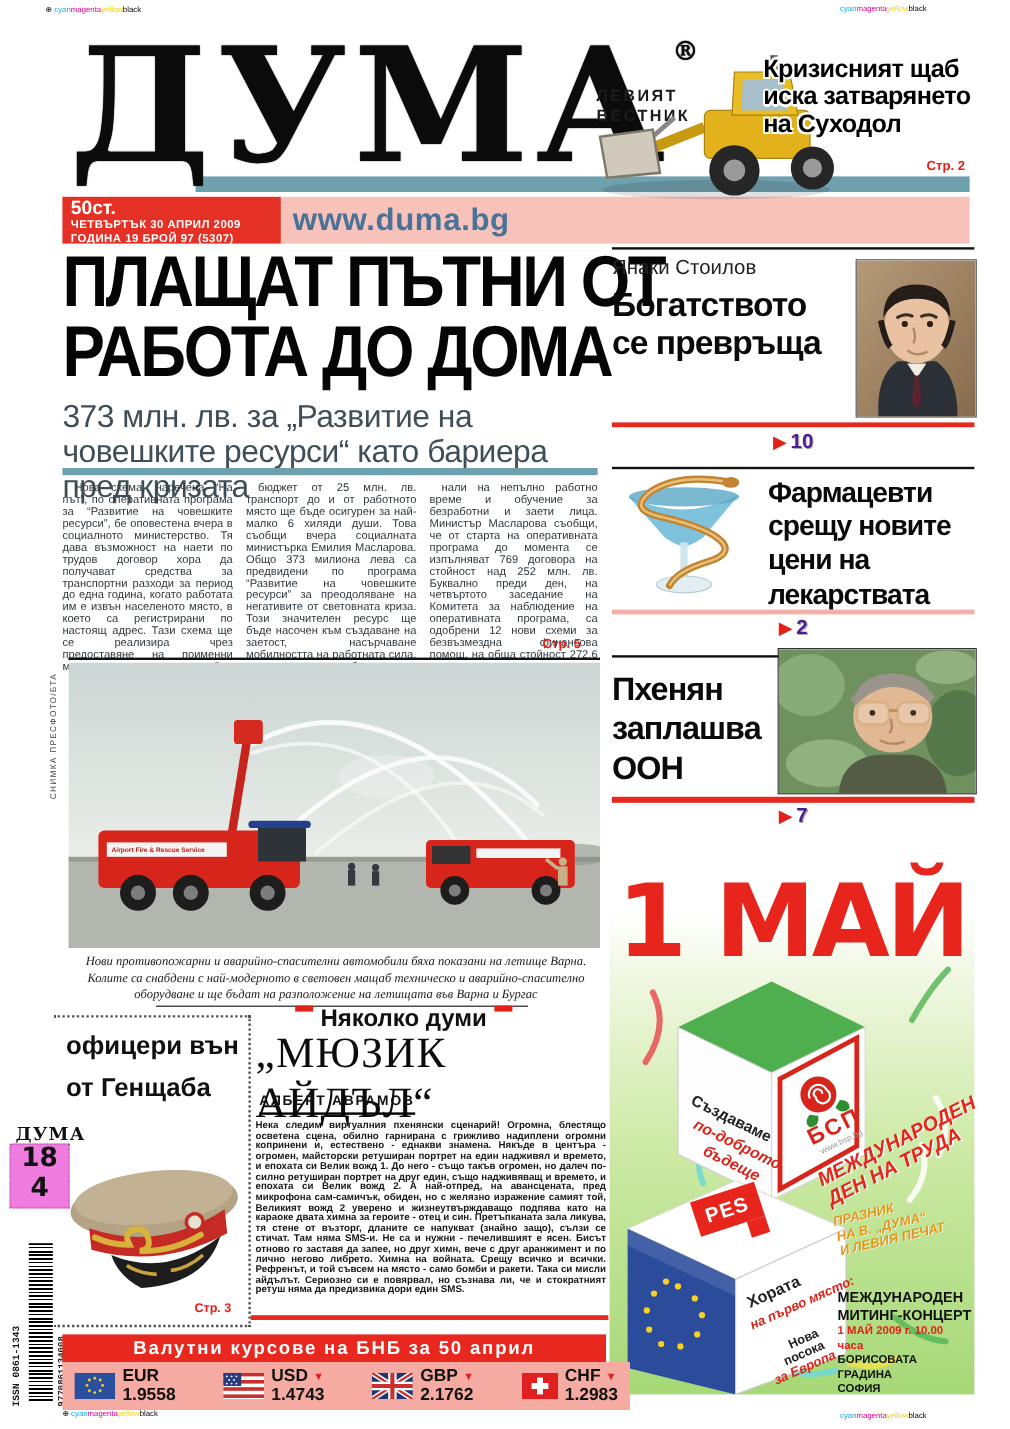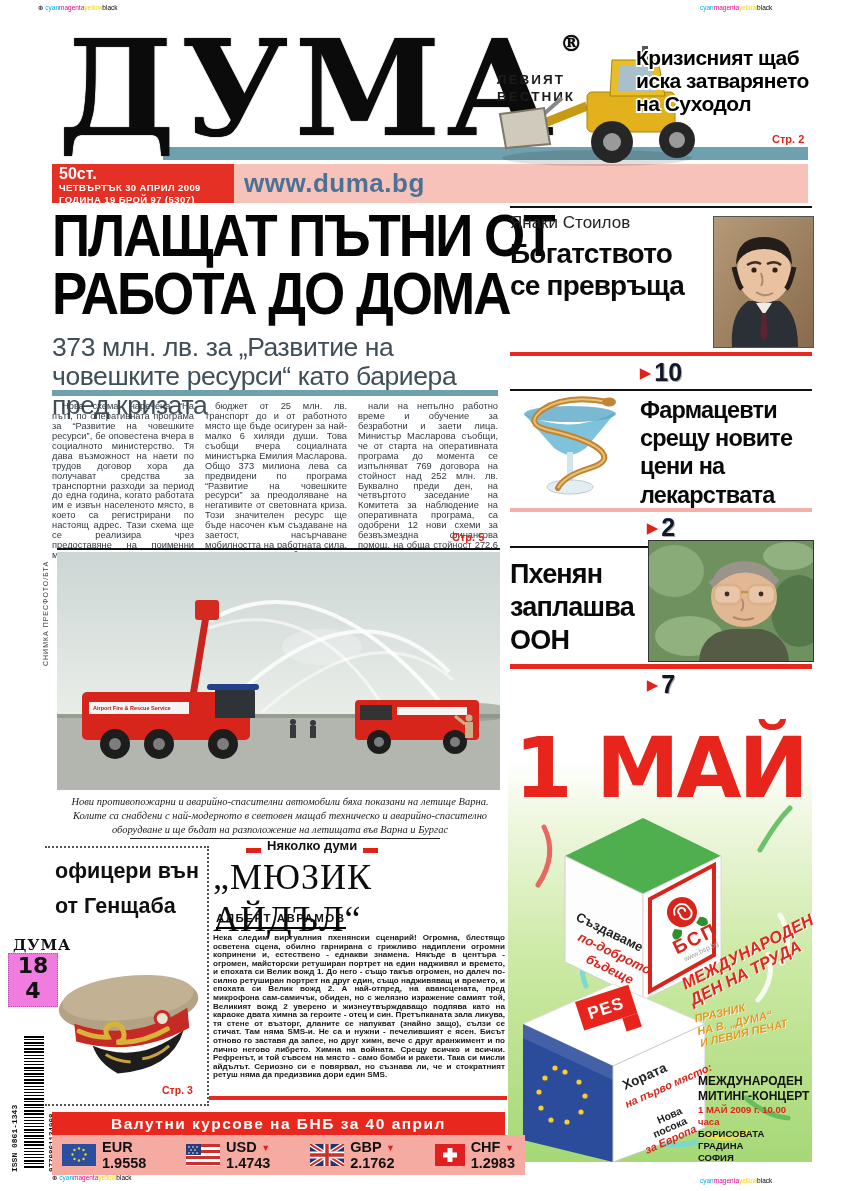--- a/index.html
+++ b/index.html
@@ -28,24 +28,24 @@
   .caption{font-family:"Liberation Serif",serif;font-style:italic;font-size:10.5px;line-height:1.32;
            text-align:center;color:#1b1b1b;}
   .vcredit{writing-mode:vertical-rl;transform:rotate(180deg);font-size:7px;letter-spacing:1px;color:#444;}
   .rail-k{font-size:17px;color:#222;}
   .railh{font-weight:800;color:#0a0a0a;letter-spacing:-.8px;}
   .rule{background:#111;}
   .redrule{background:#e8281e;}
   .pinkrule{background:#f2b0a8;}
   .marker{display:flex;align-items:center;justify-content:center;gap:3px;}
   .marker .tri{color:#e22218;font-size:15px;line-height:1;}
-  .marker .num{font-size:25px;font-weight:bold;color:#0f172a;text-shadow:1px 1px 0 #aaa;}
+  .marker .num{font-size:17px;font-weight:bold;color:#4c1d95;text-shadow:1px 1px 0 #aaa;}
   .dotbox{border-top:2px dotted #555;border-right:2px dotted #555;border-bottom:2px dotted #555;}
   .leftstory{font-size:21.5px;font-weight:bold;line-height:1.62;color:#101010;}
-  .opin-sec{display:flex;align-items:flex-end;gap:6px;font-size:13px;font-weight:bold;color:#111;}
+  .opin-sec{display:flex;align-items:flex-start;gap:6px;font-size:20px;font-weight:bold;color:#111;}
   .opin-sec .dash{width:15px;height:5px;background:#e22218;display:inline-block;}
   .opin-h{font-family:"Liberation Serif",serif;font-size:36px;color:#0c0c0c;letter-spacing:1px;}
   .opin-by{font-size:11.5px;font-weight:bold;letter-spacing:1.5px;border-bottom:2.5px solid #000;
            padding-bottom:3px;display:inline-block;}
   .opin-body{font-size:8.1px;line-height:1.06;font-weight:bold;text-align:justify;color:#181818;}
   .cur-head{background:#e8281e;color:#fff;font-size:15.5px;font-weight:bold;letter-spacing:1.5px;
             display:flex;align-items:center;justify-content:center;}
   .cur-body{background:#f6aba2;display:flex;align-items:center;justify-content:space-between;padding:0 10px;}
   .cur-cell{display:flex;align-items:center;gap:6px;}
   .cur-txt{line-height:1.05;}
@@ -386,21 +386,21 @@
     <span>Няколко думи</span>
     <span class="dash"></span>
   </div>
   <div class="abs opin-h" style="left:213px;top:856px;width:295px;">„МЮЗИК АЙДЪЛ“</div>
   <div class="abs" style="left:216px;top:908px;">
     <span class="opin-by">АЛБЕРТ АВРАМОВ</span>
   </div>
   <div class="abs opin-body" style="left:213px;top:934px;width:292px;">Нека следим виртуалния пхенянски сценарий! Огромна, блестящо осветена сцена, обилно гарнирана с грижливо надиплени огромни копринени и, естествено - еднакви знамена. Някъде в центъра - огромен, майсторски ретуширан портрет на един надживял и времето, и епохата си Велик вожд 1. До него - също такъв огромен, но далеч по-силно ретуширан портрет на друг един, също надживяващ и времето, и епохата си Велик вожд 2. А най-отпред, на авансцената, пред микрофона сам-самичък, обиден, но с желязно изражение самият той, Великият вожд 2 уверено и жизнеутвърждаващо подпява като на караоке двата химна за героите - отец и син. Претъпканата зала ликува, тя стене от възторг, дланите се напукват (знайно защо), сълзи се стичат. Там няма SMS-и. Не са и нужни - печелившият е ясен. Бисът отново го заставя да запее, но друг химн, вече с друг аранжимент и по лично негово либрето. Химна на войната. Срещу всичко и всички. Рефренът, и той съвсем на място - само бомби и ракети. Така си мисли айдълът. Сериозно си е повярвал, но съзнава ли, че и стократният ретуш няма да предизвика дори един SMS.</div>
   <div class="abs redrule" style="left:209px;top:1096px;width:298px;height:3.5px;"></div>
 
-  <div class="abs cur-head" style="left:52px;top:1112px;width:453px;height:23px;">Валутни курсове на БНБ за 40 април</div>
+  <div class="abs cur-head" style="left:52px;top:1112px;width:453px;height:23px;">Валутни курсове на БНБ за 50 април</div>
   <div class="abs cur-body" style="left:52px;top:1135px;width:453px;height:40px;">
     <div class="cur-cell">
       <svg width="34" height="22" viewBox="0 0 34 22">
         <rect width="34" height="22" fill="#2a4f9f"></rect>
         <g fill="#f8d028">
             <circle cx="17" cy="4.5" r="1.2"></circle>
             <circle cx="21.5" cy="6" r="1.2"></circle>
             <circle cx="23.5" cy="10.5" r="1.2"></circle>
             <circle cx="21.5" cy="15" r="1.2"></circle>
             <circle cx="17" cy="16.5" r="1.2"></circle>

